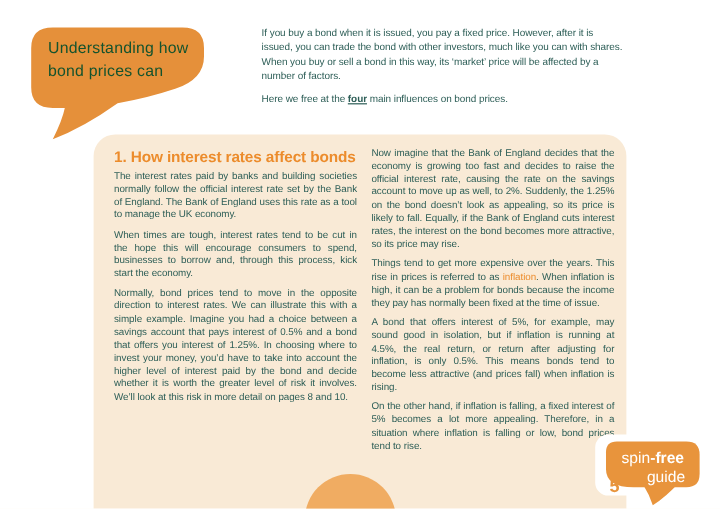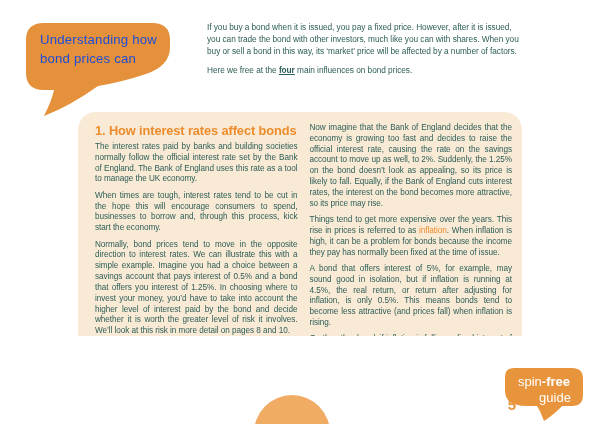--- a/index.html
+++ b/index.html
@@ -3,34 +3,34 @@
 <meta charset="utf-8">
 <style>
   html,body{margin:0;padding:0;}
   .page{
     position:relative;width:600px;height:424px;background:#ffffff;overflow:hidden;
     font-family:"Liberation Sans","DejaVu Sans",sans-serif;
   }
   
   .header-bubble-svg{position:absolute;left:0;top:0;width:200px;height:130px;}
   .header-bubble-text{
-    position:absolute;left:40px;top:31px;color:#1d4ed8;
+    position:absolute;left:40px;top:31px;color:#14532d;
     font-size:13.2px;line-height:18.6px;letter-spacing:.2px;font-weight:400;
   }
   .header-bubble-text .bold{font-weight:700;}
   
   .intro{
     position:absolute;left:202px;top:21px;width:318px;
     color:#2d5e57;font-size:8.3px;line-height:1.45;letter-spacing:-.05px;
   }
-  .intro p{margin:0 0 7px 5px;}
+  .intro p{margin:0 0 7px 16px;}
   .intro b{font-weight:700;text-decoration:underline;}
   
   .panel{
-    position:absolute;left:78px;top:112px;width:444px;height:224px;
+    position:absolute;left:78px;top:112px;width:444px;height:312px;
     background:#f9ead6;border-radius:18px 18px 0 0;
     box-sizing:border-box;padding:11px 10px 0 17px;
     display:flex;gap:12px;overflow:hidden;
   }
   .col{flex:1;min-width:0;}
   .col h2{
     margin:0 0 4px 0;color:#ec8c2c;font-size:12.8px;font-weight:700;letter-spacing:-.1px;
   }
   .col h2.second{margin-top:9px;}
   .col p{

